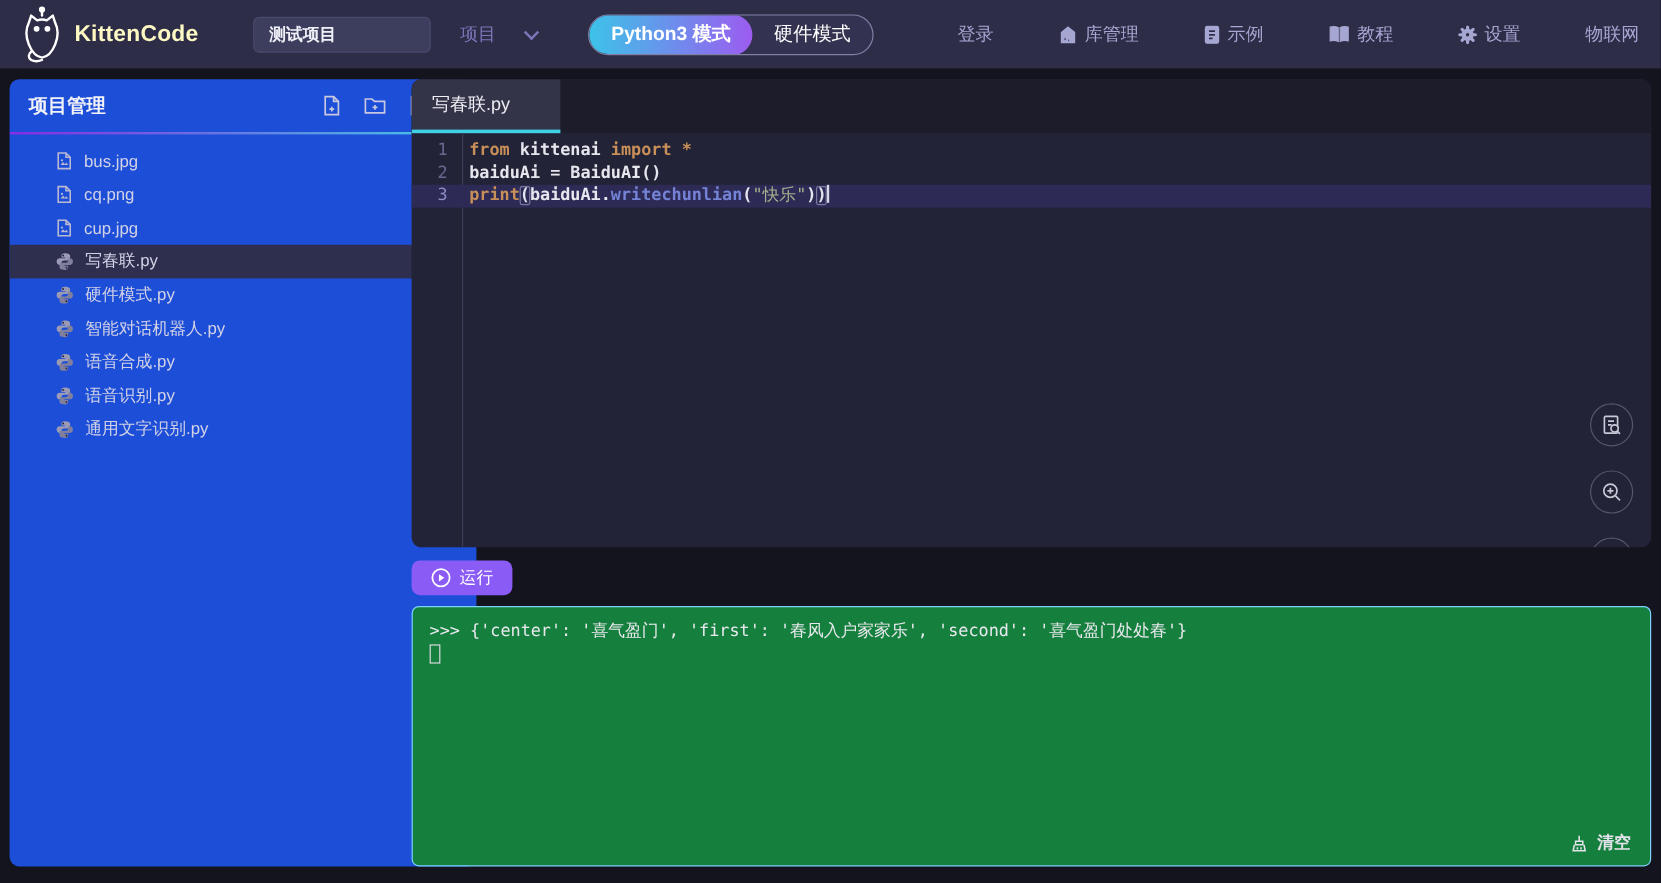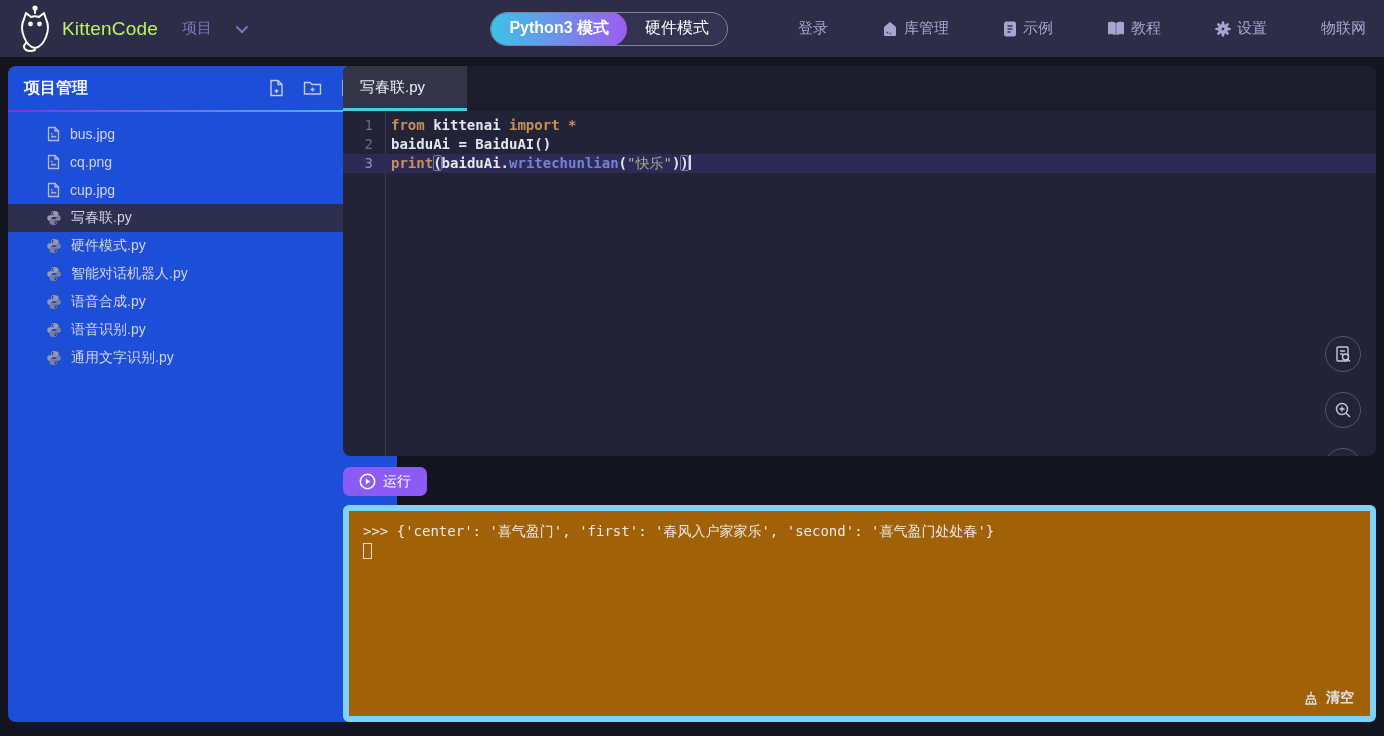--- a/index.html
+++ b/index.html
@@ -11,21 +11,21 @@
     position:relative;
   }
   svg { display:block; }
 
   
   .topbar{
     position:absolute; left:0; top:0; width:1384px; height:57px;
     background:#2d2d48; display:flex; align-items:center; padding:0 18px 0 12px;
   }
   .logo{ display:flex; align-items:center; gap:4px; }
-  .logo-text{ font-size:19px; font-weight:normal; color:#bef264; letter-spacing:.2px; }
+  .logo-text{ font-size:19px; font-weight:bold; color:#fef9c3; letter-spacing:.2px; }
   .project-input{
     margin-left:46px; width:148px; height:30px; background:#3d3d5e;
     border:1px solid #4a4a6e; border-radius:5px; color:#f0f0f8;
     font-size:14px; font-weight:bold; padding:0 12px; outline:none;
     font-family:"Liberation Sans", sans-serif;
   }
   .project-menu{
     margin-left:24px; display:flex; align-items:center; gap:24px;
     color:#7d76bb; font-size:15px; cursor:pointer;
   }
@@ -103,21 +103,21 @@
 
   
   .run-btn{
     position:absolute; left:343px; top:467px; height:29px; padding:0 16px;
     background:#8a5cf5; border:none; border-radius:7px; color:#ffffff;
     font-size:14px; display:flex; align-items:center; gap:7px; cursor:pointer;
     font-family:"Liberation Sans", sans-serif;
   }
   .console{
     position:absolute; left:343px; top:505px; width:1033px; height:217px;
-    background:#a16207; border:6px solid #7dd3fc; border-radius:6px;
+    background:#15803d; border:1px solid #7dd3fc; border-radius:6px;
     padding:10px 14px;
     font-family:"DejaVu Sans Mono", monospace; font-size:14px; line-height:20px;
     color:#e8e8ee;
   }
   .console-cursor{ display:inline-block; width:9px; height:16px; border:1px solid #d8d8e0; vertical-align:-3px; }
   .clear-btn{
     position:absolute; right:16px; bottom:9px; display:flex; align-items:center; gap:7px;
     color:#e2e2ea; font-size:14px; cursor:pointer; background:none; border:none;
     font-family:"Liberation Sans", sans-serif; font-weight:bold;
   }
@@ -133,20 +133,21 @@
         <circle cx="23" cy="3" r="1.6" fill="#ffffff"></circle>
         <path d="M12 14 L14 8 L19 12 Q23 10.5 27 12 L32 8 L34 14 Q38 22 34 32 Q30 42 23 43 Q16 42 12 32 Q8 22 12 14 Z"></path>
         <path d="M14 38 Q10 42 14 45 Q18 47 23 45"></path>
       </g>
       <circle cx="18.5" cy="19" r="2.4" fill="#ffffff"></circle>
       <circle cx="27.5" cy="19" r="2.4" fill="#ffffff"></circle>
     </svg>
     <span class="logo-text">KittenCode</span>
   </div>
 
+  <input class="project-input" value="测试项目" style="">
 
   <div class="project-menu">
     <span>项目</span>
     <span class="chevron"></span>
   </div>
 
   <div class="flex-sp"></div>
 
   <div class="mode-toggle">
     <button class="mode-btn active">Python3 模式</button>

